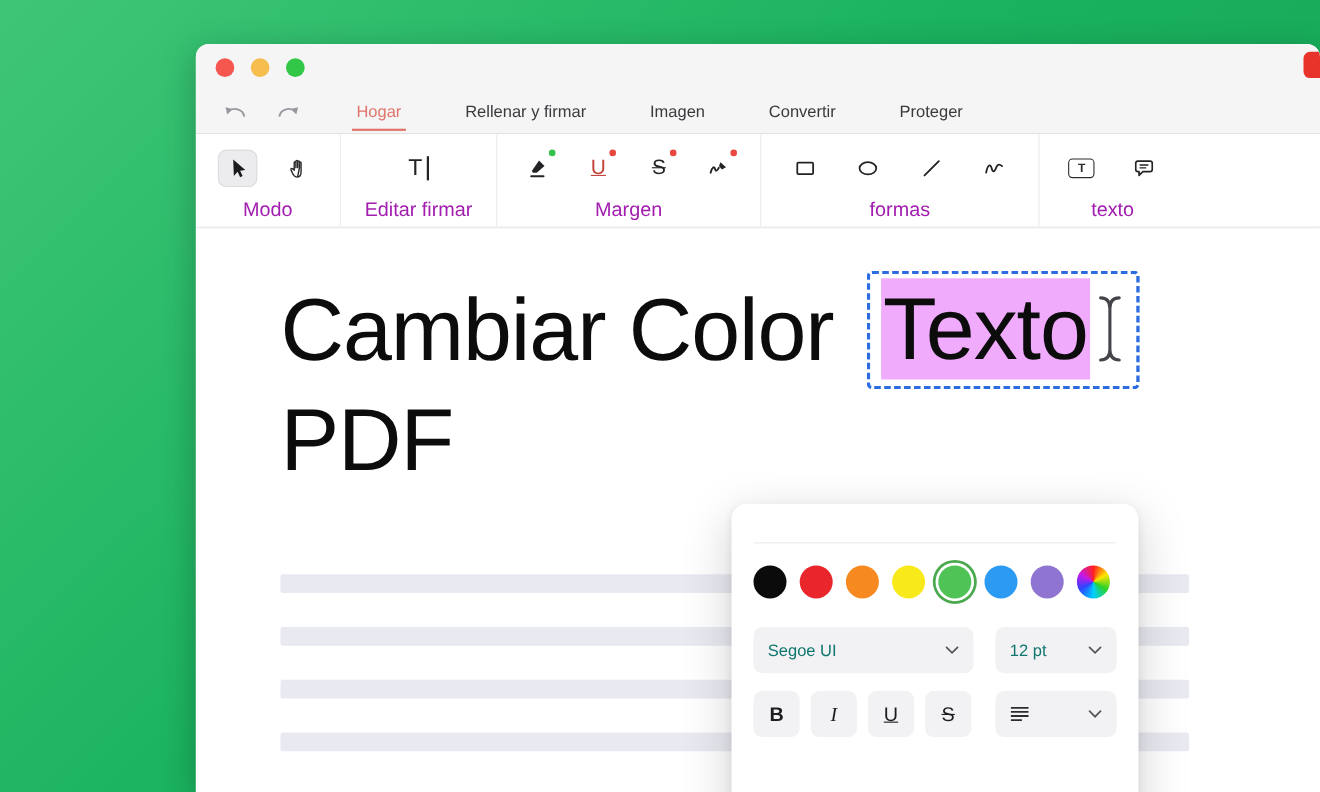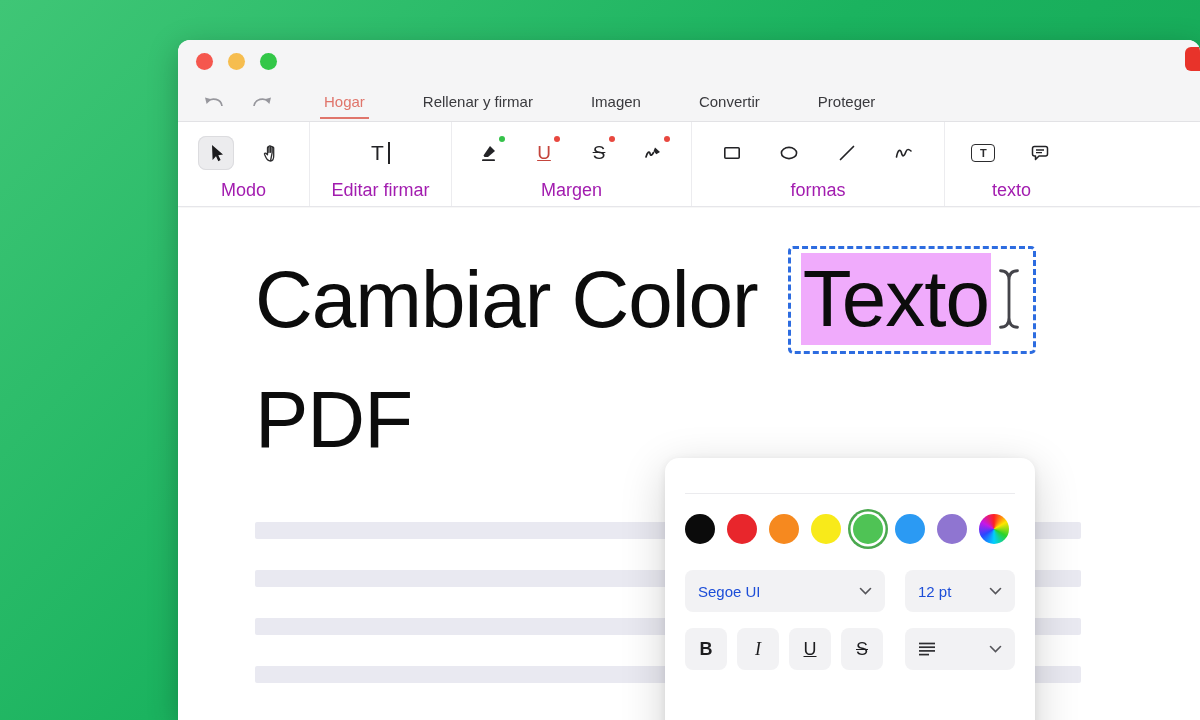--- a/index.html
+++ b/index.html
@@ -39,36 +39,36 @@
   .glyph-u { font-size:19px; color:#c4453c; text-decoration:underline; }
   .glyph-s { font-size:19px; color:#232326; text-decoration:line-through; }
   .glyph-t { font-size:21px; color:#232326; display:flex; align-items:center; }
   .glyph-t i { display:inline-block; width:2px; height:22px; background:#232326; margin-left:4px; }
   .note-t { width:24px; height:18px; border:1.7px solid #2c2c2e; border-radius:4px; display:flex; align-items:center; justify-content:center; font-size:11px; font-weight:bold; color:#2c2c2e; }
 
   
   .doc { position:absolute; left:0; top:168px; right:0; bottom:0; background:#fff; }
   .heading { position:absolute; left:77px; top:38px; color:#0c0c0c; font-size:80px; letter-spacing:-1px; }
   .hline1 { display:flex; align-items:center; gap:30px; white-space:nowrap;justify-content:center; }
-  .hline2 { margin-top:20px; }
+  .hline2 { margin-top:0; }
   .sel-box { display:inline-flex; align-items:center; border:3px dashed #2d6ce0; border-radius:5px; padding:4px 8px 6px 10px; background:#fff; }
   .sel-text { background:#f0abfc; padding:0 2px; }
   .sel-cursor { margin-left:2px; display:block; }
   .phline { position:absolute; left:77px; width:826px; height:17px; border-radius:2px; background:#e9e9f1; }
 
   
   .popup { position:absolute; left:487px; top:250px; width:370px; height:310px; background:#fff; border-radius:14px;
            box-shadow:0 12px 45px rgba(0,0,0,.18), 0 2px 8px rgba(0,0,0,.08); padding:20px; z-index:5; }
   .popup-title { font-size:15.5px; font-weight:bold; color:#141414; }
   .popup-div { height:1px; background:#ebebee; margin-top:15px; }
   .swatches { display:flex; gap:12px; margin-top:20px; }
   .swatch { width:30px; height:30px; border-radius:50%; }
   .swatch.selected { box-shadow:0 0 0 2.5px #fff, 0 0 0 5px #4aa84e; }
   .dd-row { display:flex; gap:20px; margin-top:26px; }
-  .dd { background:#f2f2f4; border-radius:8px; height:42px; display:flex; align-items:center; justify-content:space-between; padding:0 13px; font-size:15px; color:#1d4ed8; }
+  .dd { background:#f2f2f4; border-radius:8px; height:42px; display:flex; align-items:center; justify-content:space-between; padding:0 13px; font-size:15px; color:#0f766e; }
   .dd-font { width:200px; } .dd-size { width:110px; }
   .style-row { display:flex; gap:10px; margin-top:16px; align-items:center; }
   .stybtn { width:42px; height:42px; background:#f2f2f4; border-radius:8px; border:none; display:flex; align-items:center; justify-content:center; font-size:18px; color:#1d1d1f; font-family:"Liberation Sans",sans-serif; }
   .stybtn.b { font-weight:bold; }
   .stybtn.i { font-style:italic; font-family:"Liberation Serif",serif; }
   .stybtn.u { text-decoration:underline; }
   .stybtn.s { text-decoration:line-through; }
   .dd-align { width:110px; margin-left:auto; }
 </style>
 </head>

